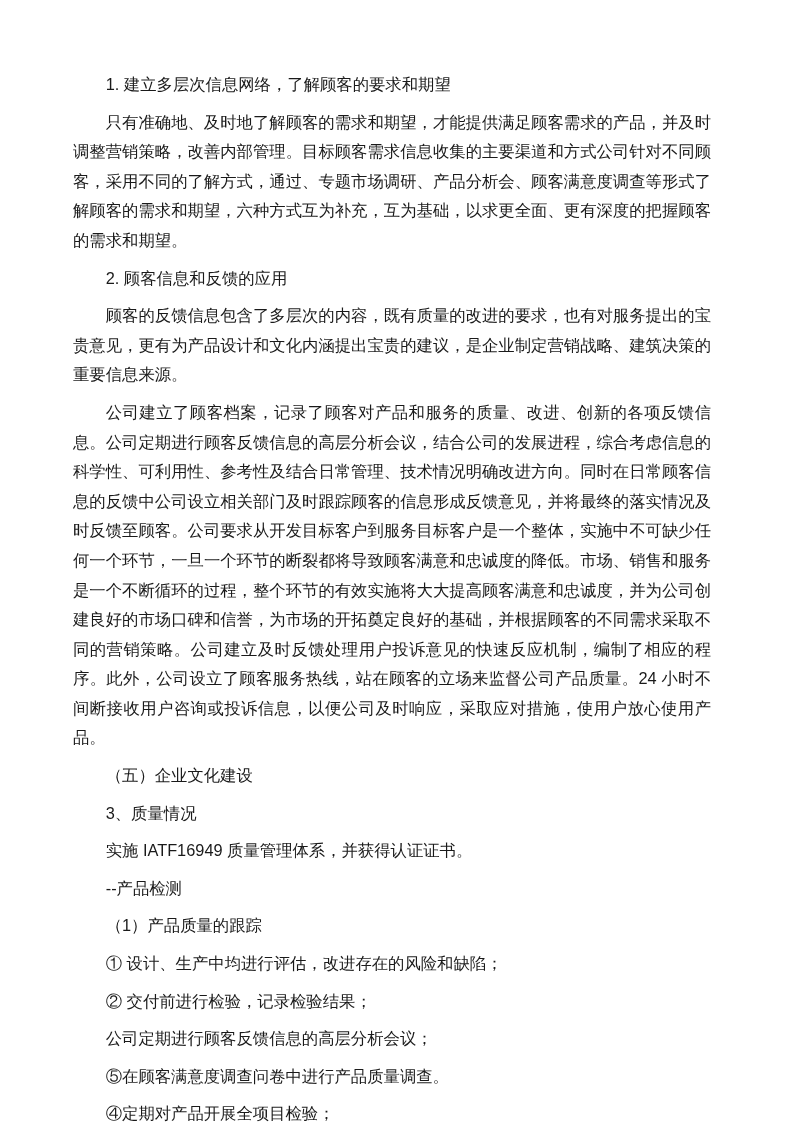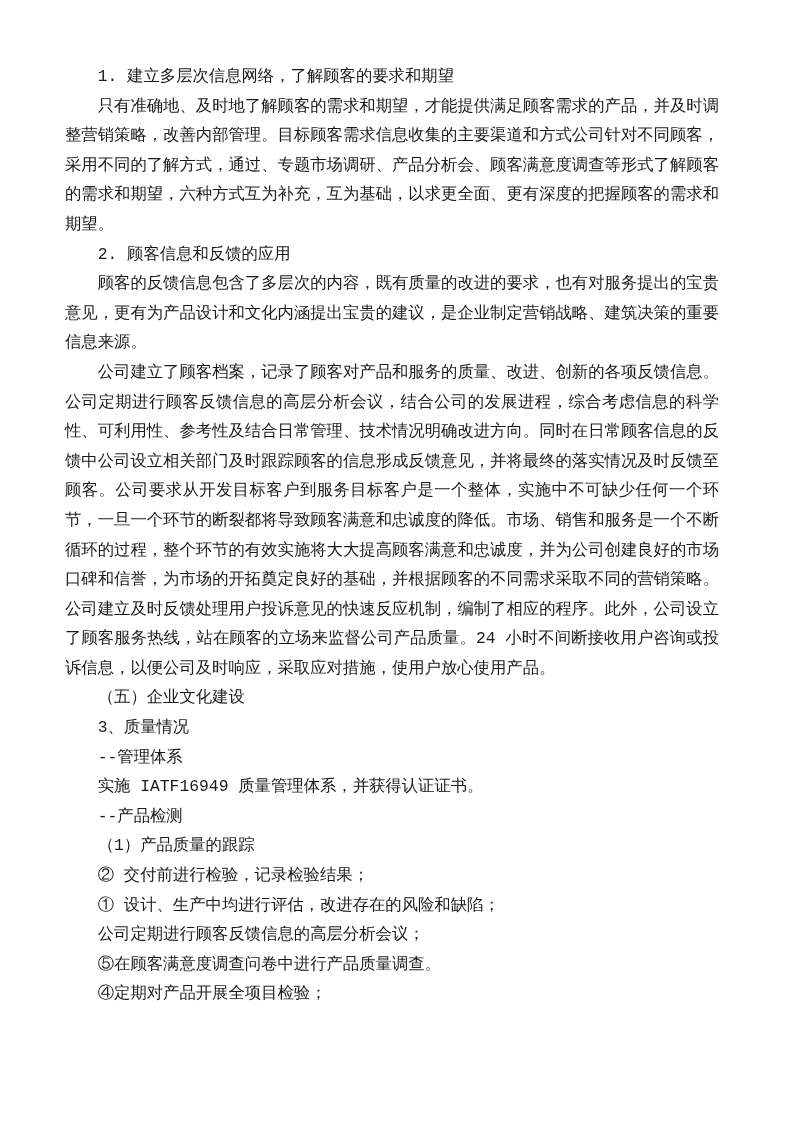--- a/index.html
+++ b/index.html
@@ -25,41 +25,39 @@
     width: 654px;
     color: #1a1a1a;
     font-size: 16.35px;
     line-height: 29.6px;
     text-align: justify;
     text-justify: inter-character;
     word-break: normal;
     line-break: normal;
   }
   .text-block p {
-    margin: 0;
+    margin: 8px;
     padding: 0;
     text-indent: 2em; 
-    font-family: Liberation Mono, monospace;
   }
 </style>
 </head>
 <body>
 
 <div class="page">
   <div class="text-block">
     <p>1. 建立多层次信息网络，了解顾客的要求和期望</p>
     <p>只有准确地、及时地了解顾客的需求和期望，才能提供满足顾客需求的产品，并及时调整营销策略，改善内部管理。目标顾客需求信息收集的主要渠道和方式公司针对不同顾客，采用不同的了解方式，通过、专题市场调研、产品分析会、顾客满意度调查等形式了解顾客的需求和期望，六种方式互为补充，互为基础，以求更全面、更有深度的把握顾客的需求和期望。</p>
     <p>2. 顾客信息和反馈的应用</p>
     <p>顾客的反馈信息包含了多层次的内容，既有质量的改进的要求，也有对服务提出的宝贵意见，更有为产品设计和文化内涵提出宝贵的建议，是企业制定营销战略、建筑决策的重要信息来源。</p>
     <p>公司建立了顾客档案，记录了顾客对产品和服务的质量、改进、创新的各项反馈信息。公司定期进行顾客反馈信息的高层分析会议，结合公司的发展进程，综合考虑信息的科学性、可利用性、参考性及结合日常管理、技术情况明确改进方向。同时在日常顾客信息的反馈中公司设立相关部门及时跟踪顾客的信息形成反馈意见，并将最终的落实情况及时反馈至顾客。公司要求从开发目标客户到服务目标客户是一个整体，实施中不可缺少任何一个环节，一旦一个环节的断裂都将导致顾客满意和忠诚度的降低。市场、销售和服务是一个不断循环的过程，整个环节的有效实施将大大提高顾客满意和忠诚度，并为公司创建良好的市场口碑和信誉，为市场的开拓奠定良好的基础，并根据顾客的不同需求采取不同的营销策略。公司建立及时反馈处理用户投诉意见的快速反应机制，编制了相应的程序。此外，公司设立了顾客服务热线，站在顾客的立场来监督公司产品质量。24 小时不间断接收用户咨询或投诉信息，以便公司及时响应，采取应对措施，使用户放心使用产品。</p>
     <p>（五）企业文化建设</p>
     <p>3、质量情况</p>
-    <p>--管理体系</p>
     <p>实施 IATF16949 质量管理体系，并获得认证证书。</p>
     <p>--产品检测</p>
     <p>（1）产品质量的跟踪</p>
+    <p>① 设计、生产中均进行评估，改进存在的风险和缺陷；</p>
     <p>② 交付前进行检验，记录检验结果；</p>
-    <p>① 设计、生产中均进行评估，改进存在的风险和缺陷；</p>
     <p>公司定期进行顾客反馈信息的高层分析会议；</p>
     <p>⑤在顾客满意度调查问卷中进行产品质量调查。</p>
     <p>④定期对产品开展全项目检验；</p>
   </div>
 </div>
 
 </body></html>

